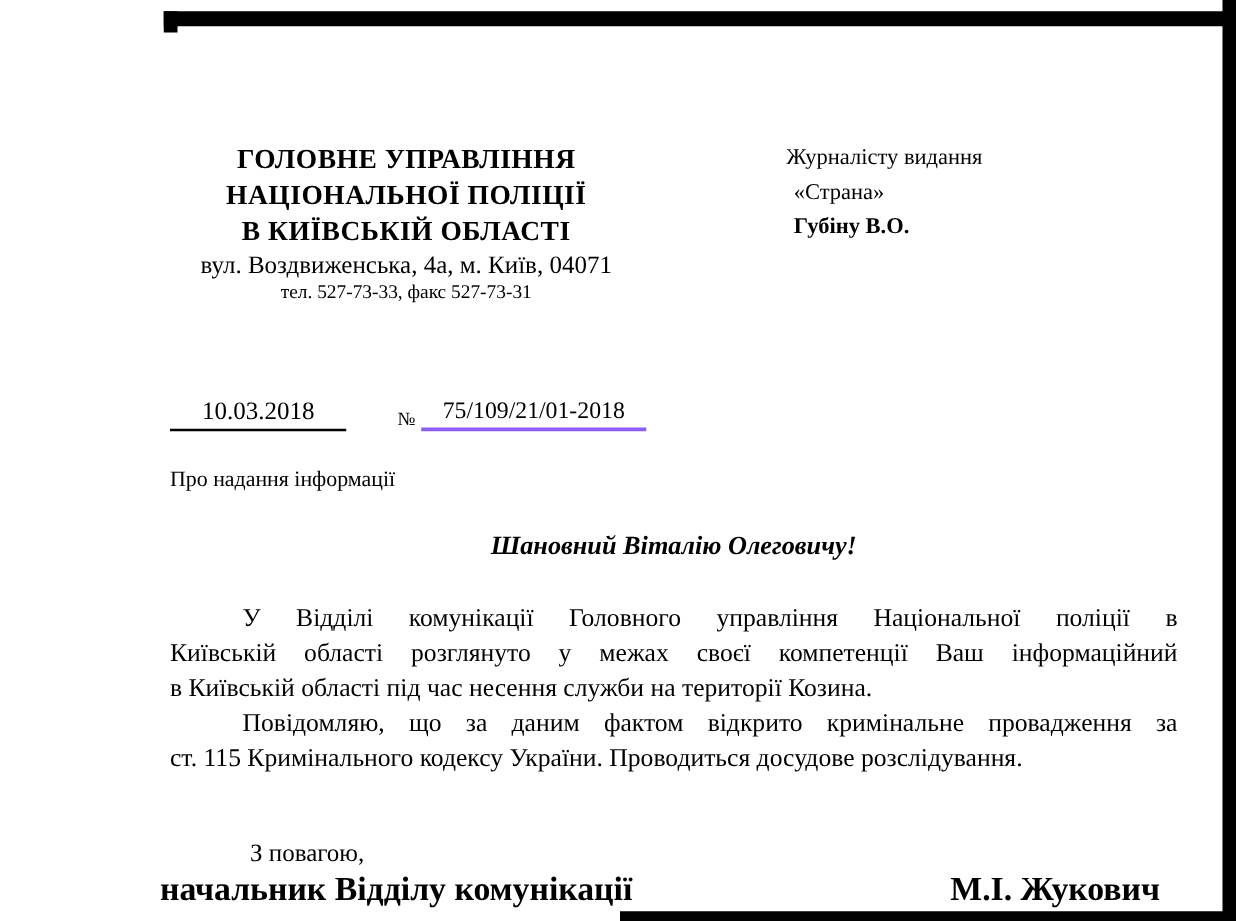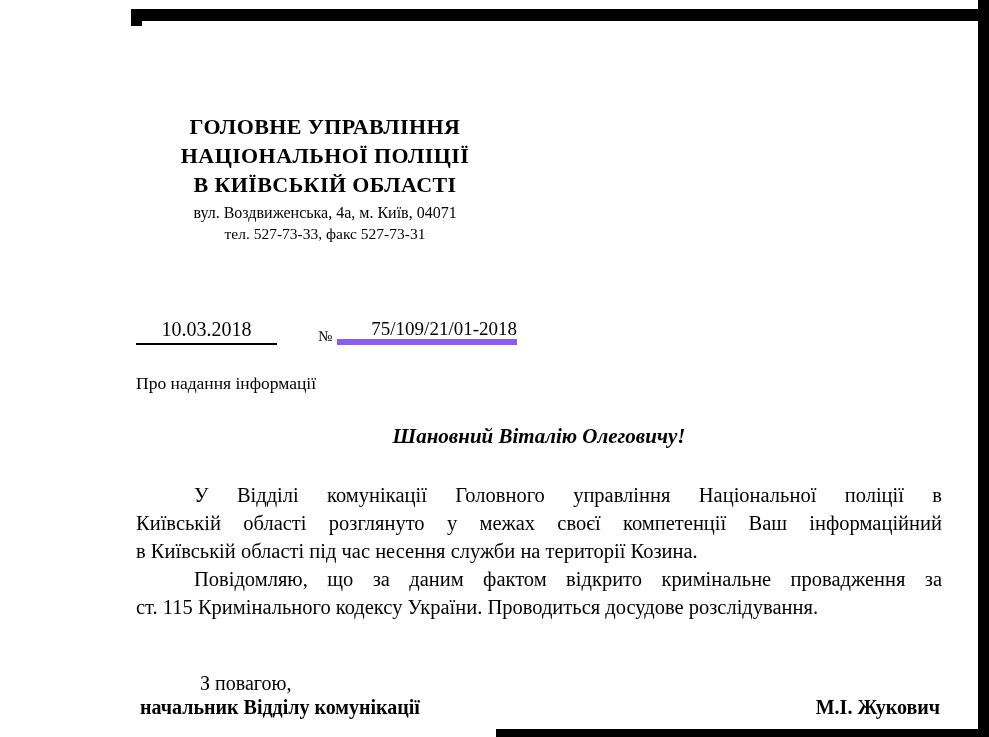--- a/index.html
+++ b/index.html
@@ -15,79 +15,84 @@
   .bar { position:absolute; background:#000000; }
   .bar-top { left:131px; top:9px; width:858px; height:12px; }
   .bar-top-nub { left:131px; top:9px; width:11px; height:17px; }
   .bar-right { left:978px; top:0px; width:11px; height:737px; }
   .bar-bottom { left:496px; top:729px; width:493px; height:8px; }
 
   
   .letterhead { position:absolute; left:137px; top:112px; width:376px; text-align:center; }
   .org-line { font-weight:bold; font-size:22px; line-height:29px; letter-spacing:0.4px; }
   .dept { font-weight:bold; font-size:20.5px; line-height:30px; margin-top:2px; }
-  .addr { font-size:16px; line-height:21px; margin-top:3px; }
+  .addr { font-size:20px; line-height:21px; margin-top:3px; }
   .phones { font-size:15.5px; line-height:21px; }
 
   
   .recipient { position:absolute; left:629px; top:112px; font-size:18px; line-height:27.5px; }
   .recipient .ind { padding-left:6px; }
   .recipient .bold { font-weight:bold; }
 
   
   .ref-date {
     position:absolute; left:136px; top:318px; width:141px; height:27px;
     text-align:center; font-size:20px; border-bottom:2px solid #000;
   }
   .ref-sign { position:absolute; left:318px; top:328px; font-size:15px; }
   .ref-num {
     position:absolute; left:337px; top:318px; width:180px; height:27px;
-    text-align:right; font-size:19px; border-bottom:6px solid #8b5cf6;
+    text-align:center; font-size:19px; border-bottom:3px solid #8b5cf6;
   }
 
   .subject { position:absolute; left:136px; top:373px; font-size:17.5px; }
 
   .salutation {
     position:absolute; left:136px; top:424px; width:806px;
     text-align:center; font-weight:bold; font-style:italic; font-size:21px;
   }
 
   
   .body-text { position:absolute; left:136px; top:481px; width:806px; font-size:20.5px; }
   .body-text .line { line-height:28px; }
   .body-text .just { text-align:justify; text-align-last:justify; }
   .body-text .last { text-align:left; text-align-last:left; }
   .body-text .indent { padding-left:58px; }
 
   
   .closing { position:absolute; left:200px; top:672px; font-size:20px; font-weight:normal; }
   .sig-row {
-    position:absolute; left:140px; top:696px; width:800px;
+    position:absolute; left:128px; top:696px; width:800px;
     display:flex; justify-content:space-between;
-    font-size:20px; font-weight:bold;
+    font-size:27px; font-weight:bold;
   }
 </style>
 </head>
 <body>
 
 <div class="page">
 
   <div class="bar bar-top"></div>
   <div class="bar bar-top-nub"></div>
   <div class="bar bar-right"></div>
   <div class="bar bar-bottom"></div>
 
   <div class="letterhead">
     <div class="org-line">ГОЛОВНЕ УПРАВЛІННЯ</div>
     <div class="org-line">НАЦІОНАЛЬНОЇ ПОЛІЦІЇ</div>
     <div class="org-line">В КИЇВСЬКІЙ ОБЛАСТІ</div>
     <div class="addr">вул. Воздвиженська, 4а, м. Київ, 04071</div>
     <div class="phones">тел. 527-73-33, факс 527-73-31</div>
   </div>
 
+  <div class="recipient">
+    <div>Журналісту видання</div>
+    <div class="ind">«Страна»</div>
+    <div class="ind bold">Губіну В.О.</div>
+  </div>
 
   <div class="ref-date">10.03.2018</div>
   <div class="ref-sign">№</div>
   <div class="ref-num">75/109/21/01-2018</div>
 
   <div class="subject">Про надання інформації</div>
 
   <div class="salutation">Шановний Віталію Олеговичу!</div>
 
   <div class="body-text">

